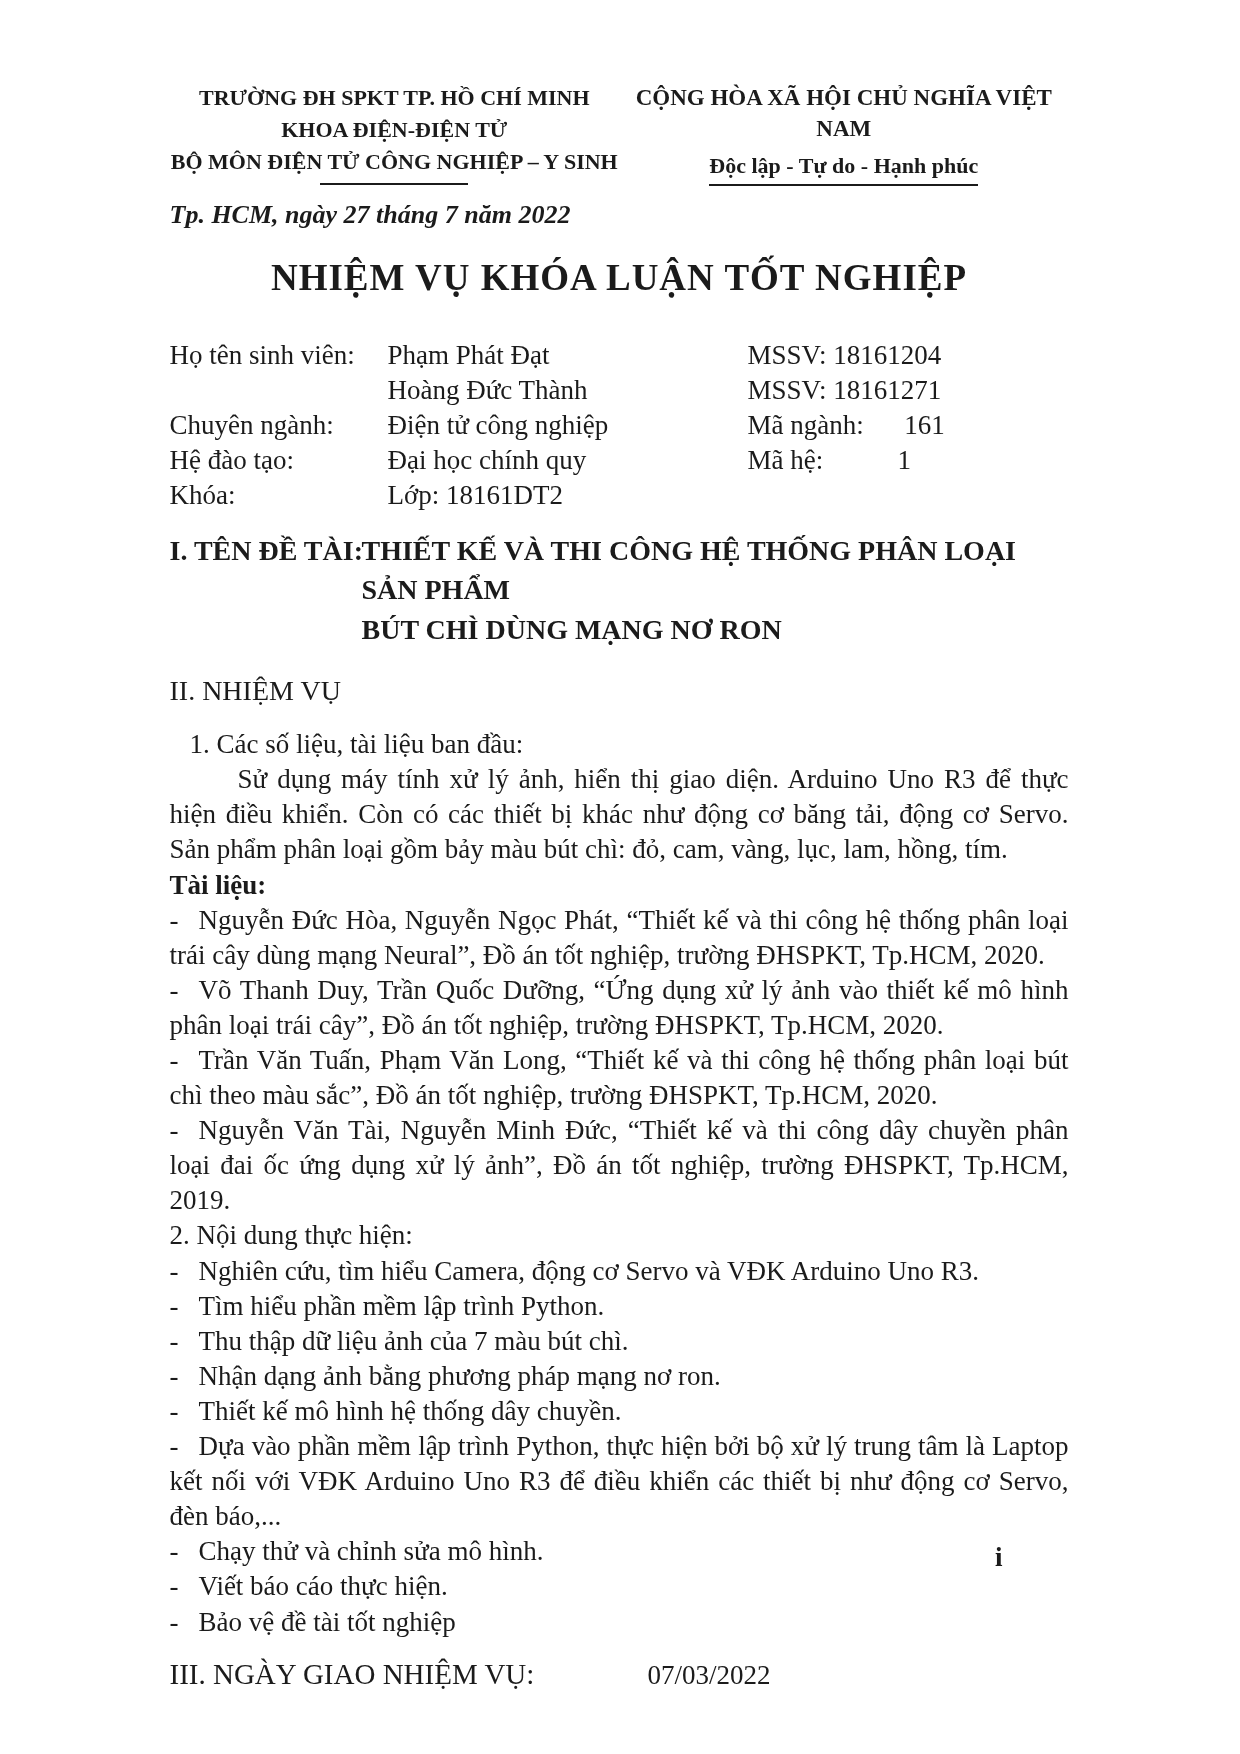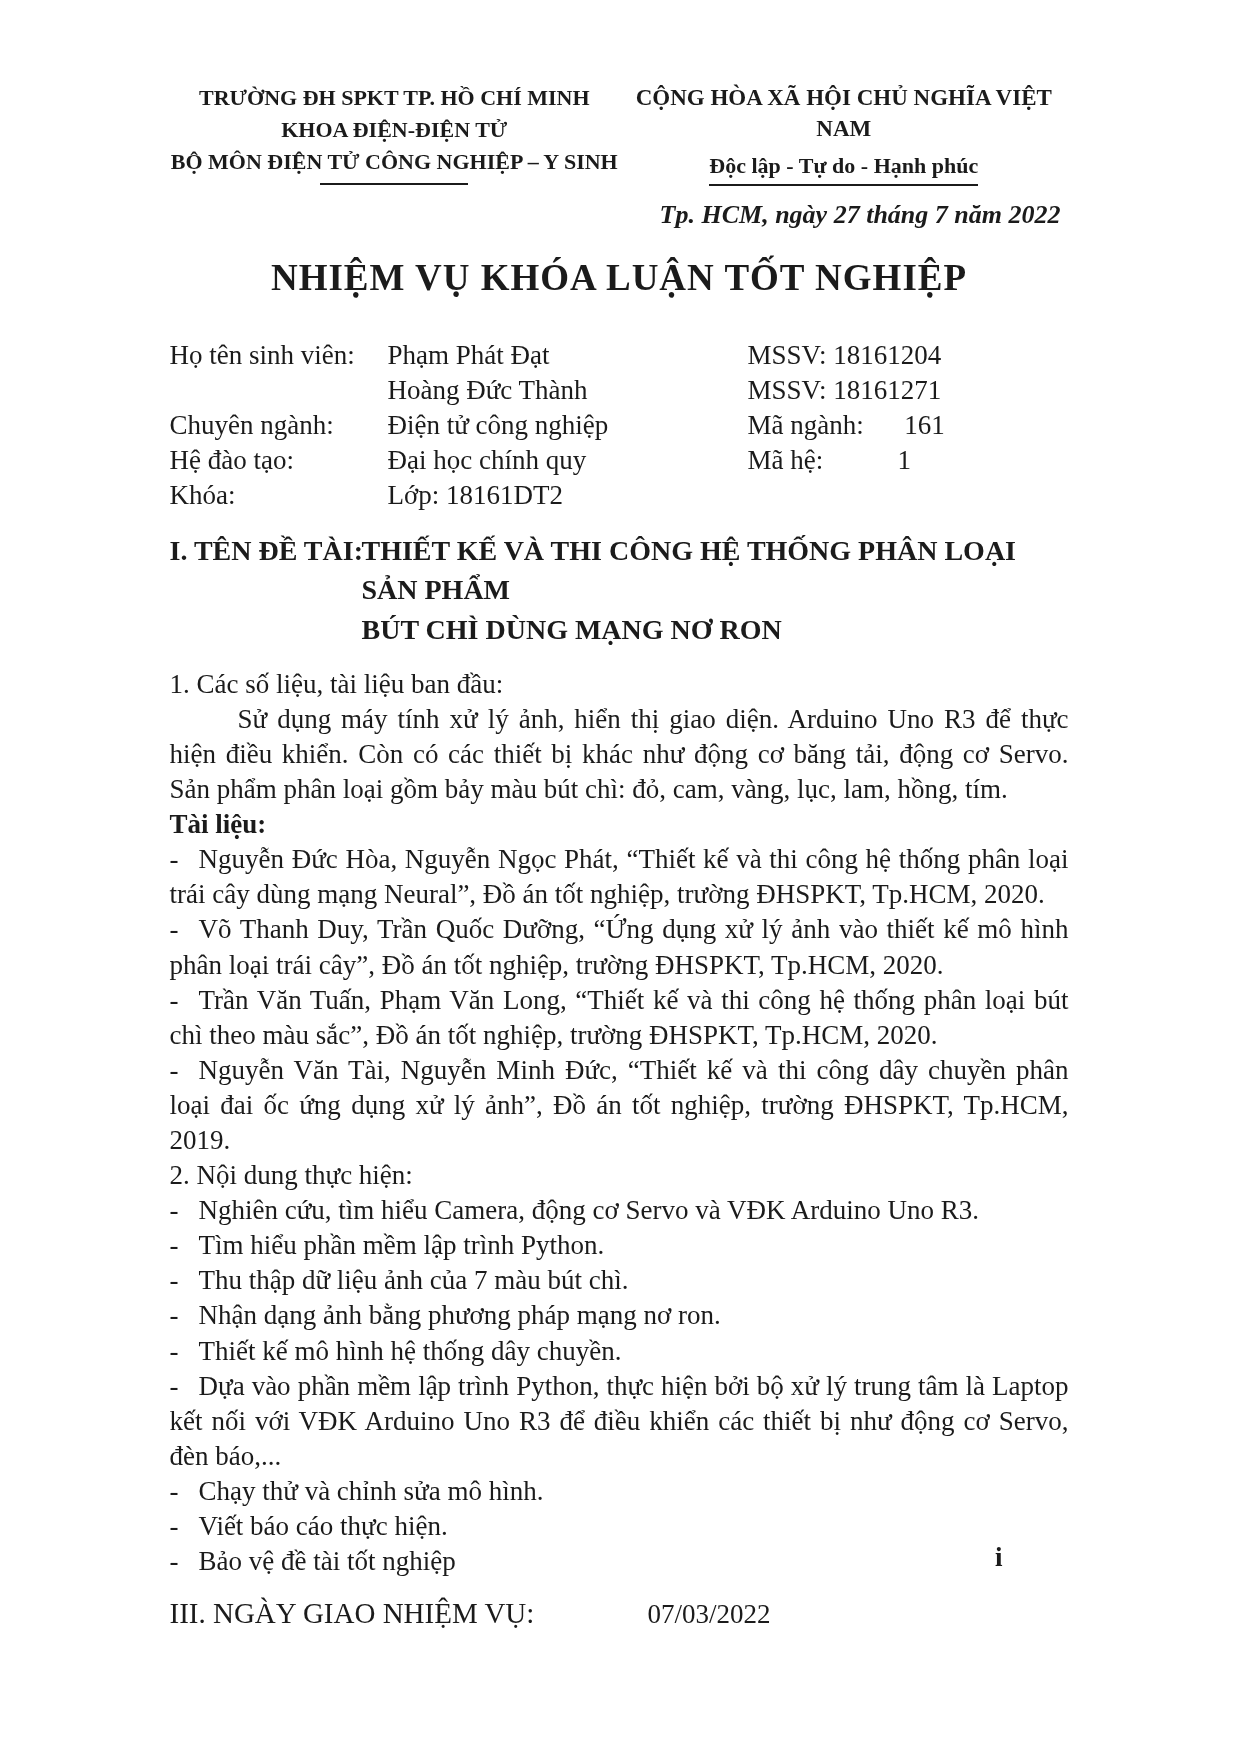--- a/index.html
+++ b/index.html
@@ -25,21 +25,21 @@
     font-size: 22px; line-height: 1.45;
   }
   .header-left-rule { width: 148px; border-bottom: 2px solid #1b1b1b; margin: 5px auto 0; }
   .header-right { width: 470px; text-align: center; font-weight: bold; }
   .header-right-line1 { font-size: 23px; line-height: 1.35; }
   .motto {
     display: inline-block; font-size: 22px; margin-top: 8px;
     border-bottom: 2px solid #1b1b1b; padding-bottom: 3px;
   }
   .date-line {
-    text-align: right; font-style: italic; font-weight: 600;
+    text-align: left; font-style: italic; font-weight: 600;
     font-size: 26px; margin-top: 12px; padding-right: 8px;
   }
 
   
   .doc-title {
     text-align: center; font-weight: bold; font-size: 37px;
     letter-spacing: 1px; margin: 24px 0 9px 0; line-height: 1.25;
   }
 
   
@@ -51,21 +51,21 @@
 
   
   .section1 {
     margin-top: 18px; position: relative; padding-left: 192px;
     font-weight: bold; font-size: 28px; line-height: 1.4;
   }
   .section1-heading { position: absolute; left: 0; top: 0; }
 
   
   .section2-heading { margin-top: 24px; font-size: 28px; }
-  .sub-heading { margin-top: 18px; }
+  .sub-heading { margin-top: 18px; margin-left: 20px; }
   .indent-para { text-align: justify; text-indent: 68px; }
   .bold-label { font-weight: bold; }
   p { margin: 0; }
   .li { text-align: justify; }
   .dash { margin-right: 20px; }
 
   
   .section3 { margin-top: 16px; font-size: 29px; display: flex; align-items: baseline; gap: 30px; }
   .section3-heading { width: 448px; flex: none; }
   .section3-date { font-size: 27px; }
@@ -124,20 +124,21 @@
       <span class="info-right">Lớp: 18161DT2</span>
     </div>
   </div>
 
   <div class="section1">
     <span class="section1-heading">I. TÊN ĐỀ TÀI:</span>
     <div>THIẾT KẾ VÀ THI CÔNG HỆ THỐNG PHÂN LOẠI SẢN PHẨM</div>
     <div>BÚT CHÌ DÙNG MẠNG NƠ RON</div>
   </div>
 
+  <div class="section2-heading">II. NHIỆM VỤ</div>
 
   <div class="sub-heading">1. Các số liệu, tài liệu ban đầu:</div>
 
   <p class="indent-para">Sử dụng máy tính xử lý ảnh, hiển thị giao diện. Arduino Uno R3 để thực hiện điều khiển. Còn có các thiết bị khác như động cơ băng tải, động cơ Servo. Sản phẩm phân loại gồm bảy màu bút chì: đỏ, cam, vàng, lục, lam, hồng, tím.</p>
 
   <div class="bold-label">Tài liệu:</div>
 
   <p class="li"><span class="dash">-</span><span>Nguyễn Đức Hòa, Nguyễn Ngọc Phát, “Thiết kế và thi công hệ thống phân loại trái cây dùng mạng Neural”, Đồ án tốt nghiệp, trường ĐHSPKT, Tp.HCM, 2020.</span></p>
   <p class="li"><span class="dash">-</span><span>Võ Thanh Duy, Trần Quốc Dưỡng, “Ứng dụng xử lý ảnh vào thiết kế mô hình phân loại trái cây”, Đồ án tốt nghiệp, trường ĐHSPKT, Tp.HCM, 2020.</span></p>
   <p class="li"><span class="dash">-</span><span>Trần Văn Tuấn, Phạm Văn Long, “Thiết kế và thi công hệ thống phân loại bút chì theo màu sắc”, Đồ án tốt nghiệp, trường ĐHSPKT, Tp.HCM, 2020.</span></p>

